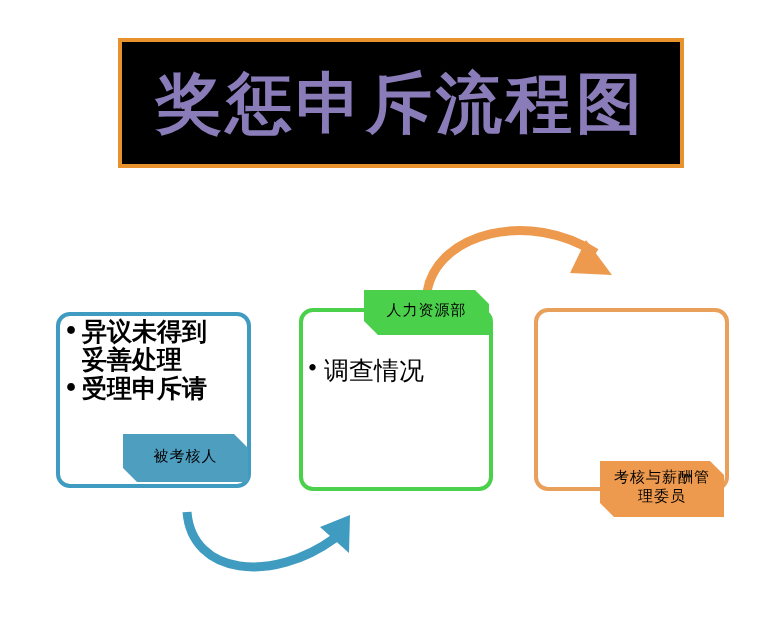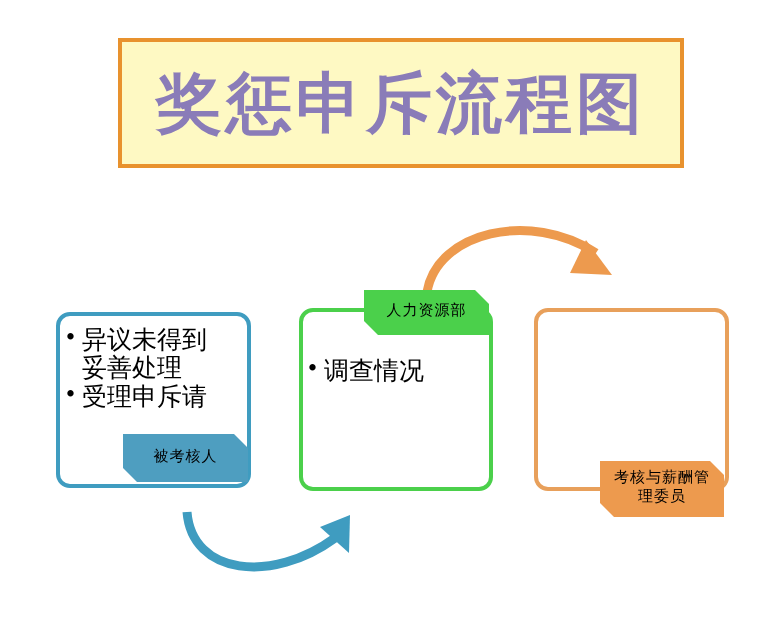--- a/index.html
+++ b/index.html
@@ -19,21 +19,21 @@
   }
 
   
   .title-frame {
     position: absolute;
     left: 118px;
     top: 38px;
     width: 566px;
     height: 130px;
     border: 4px solid #E8922E;
-    background: #fef9c3;
+    background: #000000;
     box-sizing: border-box;
   }
   .title-text {
     position: absolute;
     left: 0;
     top: 0;
     width: 100%;
     height: 100%;
     display: flex;
     align-items: center;
@@ -132,21 +132,21 @@
       <path d="M 586 240 L 612 275 L 570 273 Z" fill="#ED9A4E"></path>
     </g>
 
     <g>
       <path d="M 187 512 C 192 575 272 584 335 538" fill="none" stroke="#3F9CC0" stroke-width="9" stroke-linecap="butt"></path>
       <path d="M 350 515 L 349 553 L 320 527 Z" fill="#3F9CC0"></path>
     </g>
   </svg>
 
   <div class="pbox pbox-blue" style="left:56px; top:312px; width:195px; height:176px;"></div>
-  <ul class="bullets" style="left:64px; top:326px; width:190px;">
+  <ul class="bullets" style="left:64px; top:318px; width:190px;font-weight:bold;">
     <li>异议未得到
 妥善处理</li>
     <li>受理申斥请</li>
   </ul>
   <div class="tab tab-blue" style="left:123px; top:434px; width:125px; height:48px;">
     <span>被考核人</span>
   </div>
 
   <div class="pbox pbox-green" style="left:299px; top:308px; width:194px; height:183px;"></div>
   <ul class="bullets" style="left:306px; top:357px; width:192px;">

